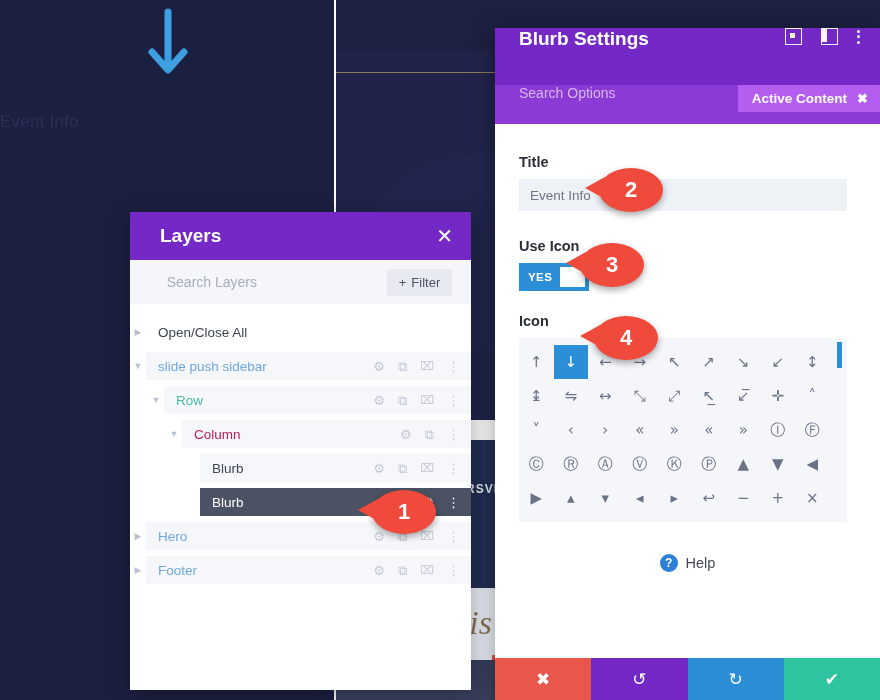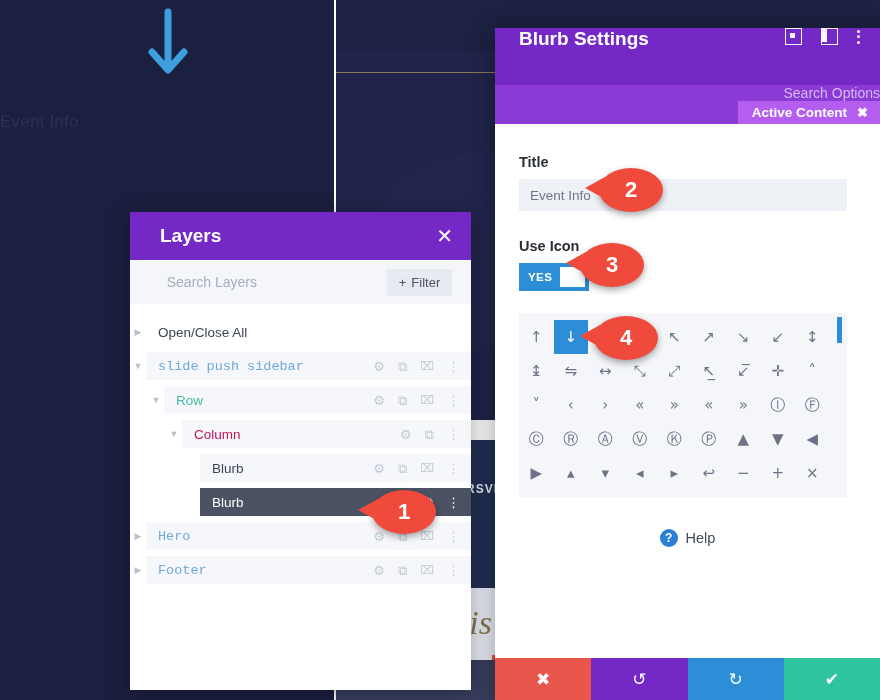--- a/index.html
+++ b/index.html
@@ -119,21 +119,21 @@
   .lrow .lacts span { color:#c3c9d6; font-size:13px; line-height:1; cursor:pointer; }
   .lrow-bar {
     display:flex; align-items:center; flex:1 1 auto; height:28px;
     background:#f5f7fa;
   }
   .lrow.plain .lrow-bar { background:transparent; }
   .lrow.selected .lrow-bar { background:#4a5263; }
   .lrow.selected .lbl { color:#ffffff; }
   .lrow.selected .lacts span { color:#ffffff; }
   .lbl { padding-left:12px; }
-  .c-blue { color:#6fa8dc;font-family:Liberation Mono, monospace; }
+  .c-blue { color:#6fa8dc; }
   .c-teal { color:#48b9a6; }
   .c-gray { color:#be185d; }
   .c-dark { color:#3e4654; }
   .c-plain { color:#3c4453; }
 
   
   #settings {
     position:absolute; left:495px; top:28px; width:385px; height:672px;
     background:#ffffff; overflow:hidden;
     box-shadow:0 4px 24px rgba(0,0,0,.4);
@@ -155,23 +155,22 @@
   }
   .sq-ic.panel::after{
     content:""; position:absolute; left:0px; top:0px; width:5px; height:13px;
     background:#fff;
   }
   .kebab-w { display:flex; flex-direction:column; gap:2.5px; cursor:pointer; }
   .kebab-w i { width:3px; height:3px; background:#fff; border-radius:50%; display:block; }
 
   .set-sub {
     height:39px; background:#8b3ad6;
-    display:flex; align-items:flex-end; justify-content:space-between;
+    display:flex; align-items:flex-start; justify-content:space-between;
     padding:0 0 0 24px;
-    flex-direction:column;
   }
   .set-sub-txt { color:#d7b8f2; font-size:14px; }
   .active-badge {
     background:#b45ef0; color:#fff; font-size:13.5px; font-weight:bold;
     height:27px; display:flex; align-items:center; gap:10px;
     padding:0 12px 0 14px;
   }
   .active-badge .x { font-size:13px; }
 
   .set-body { padding:30px 24px 0 24px; }
@@ -413,20 +412,21 @@
     <div class="gap-lg"></div>
 
     <div class="f-label">Use Icon</div>
     <div class="toggle">
       <div class="tg-txt">YES</div>
       <div class="tg-knob"></div>
     </div>
 
     <div class="gap-md"></div>
 
+    <div class="f-label">Icon</div>
     <div class="icon-grid">
       <div id="grid-rows">
           <div class="ig-row">
             <div class="ig-cell">↑</div>
             <div class="ig-cell sel">↓</div>
             <div class="ig-cell">←</div>
             <div class="ig-cell">→</div>
             <div class="ig-cell">↖</div>
             <div class="ig-cell">↗</div>
             <div class="ig-cell">↘</div>

